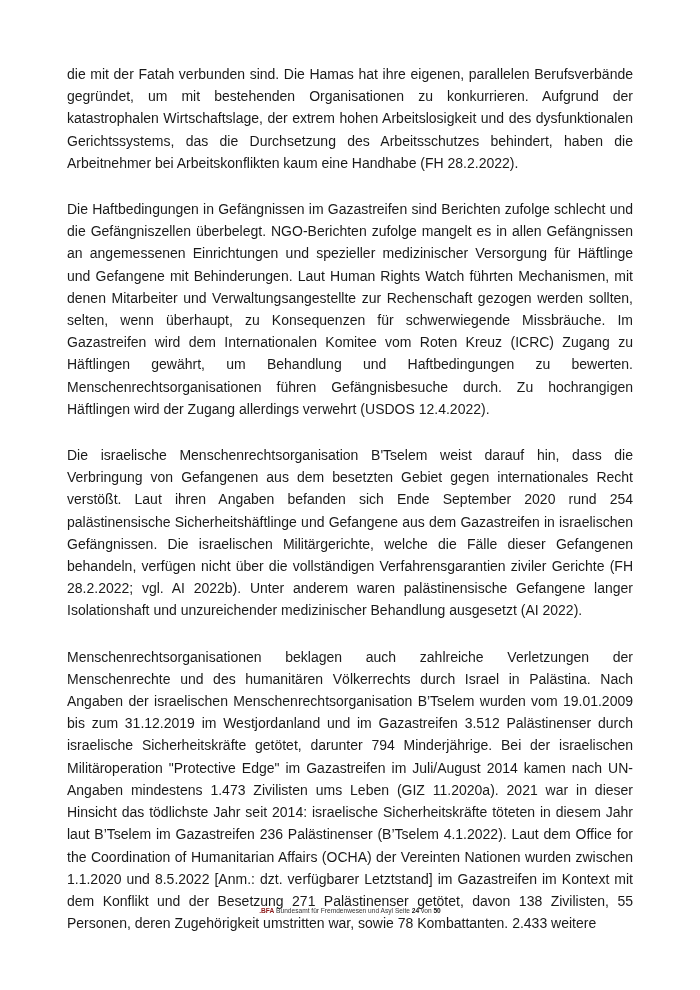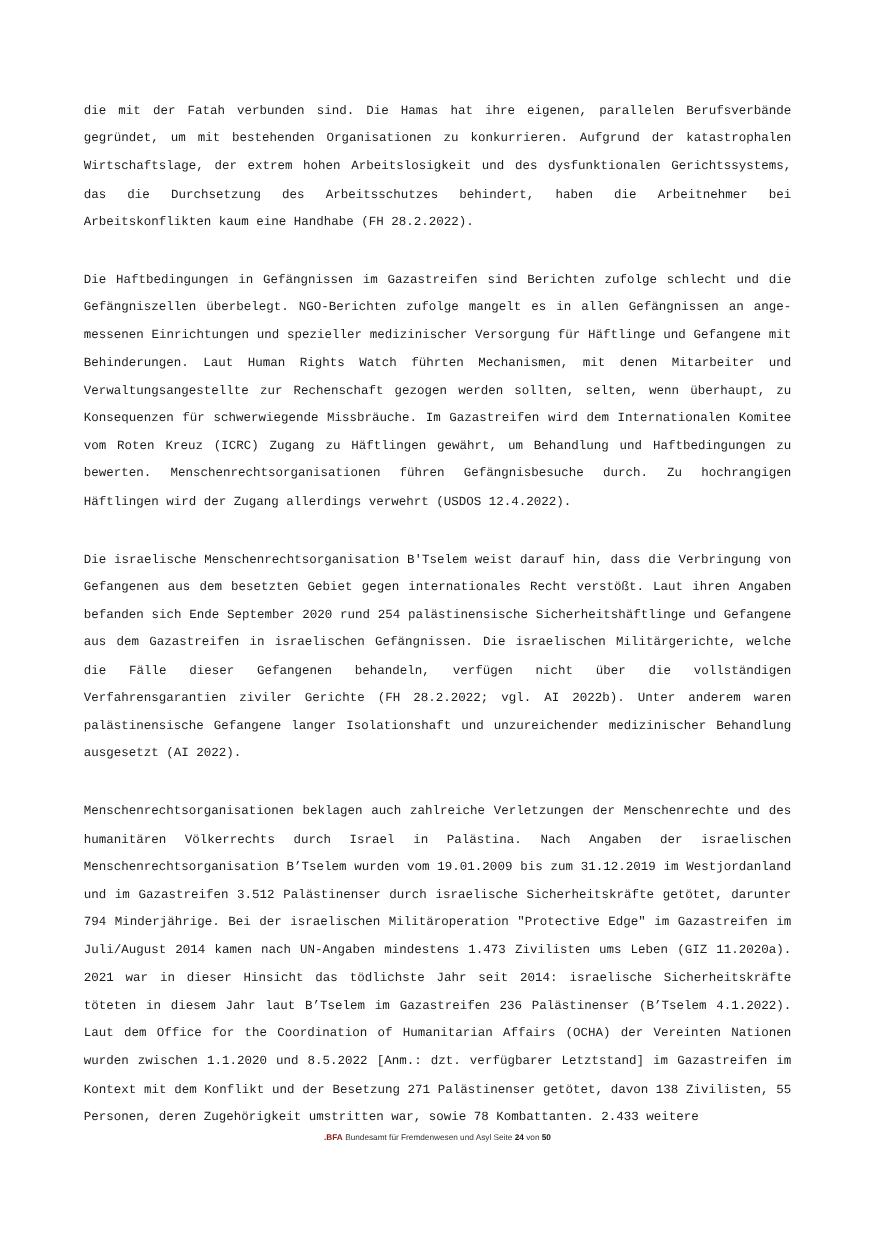--- a/index.html
+++ b/index.html
@@ -15,26 +15,25 @@
       font-family: "Liberation Sans", sans-serif;
       color: #1a1a1a;
     }
     .page {
       position: absolute;
       left: 67px;
       top: 63px;
       width: 566px;
     }
     .para {
-      margin: 16px 0 24px 0;
-      font-size: 10px;
+      margin: 0 0 24px 0;
+      font-size: 14px;
       line-height: 22.2px;
       text-align: justify;
       hyphens: manual;
-      font-family: Liberation Mono, monospace;
     }
     .footer {
       position: absolute;
       top: 907px;
       left: 0;
       width: 700px;
       text-align: center;
       font-size: 6.6px;
       color: #333333;
     }

